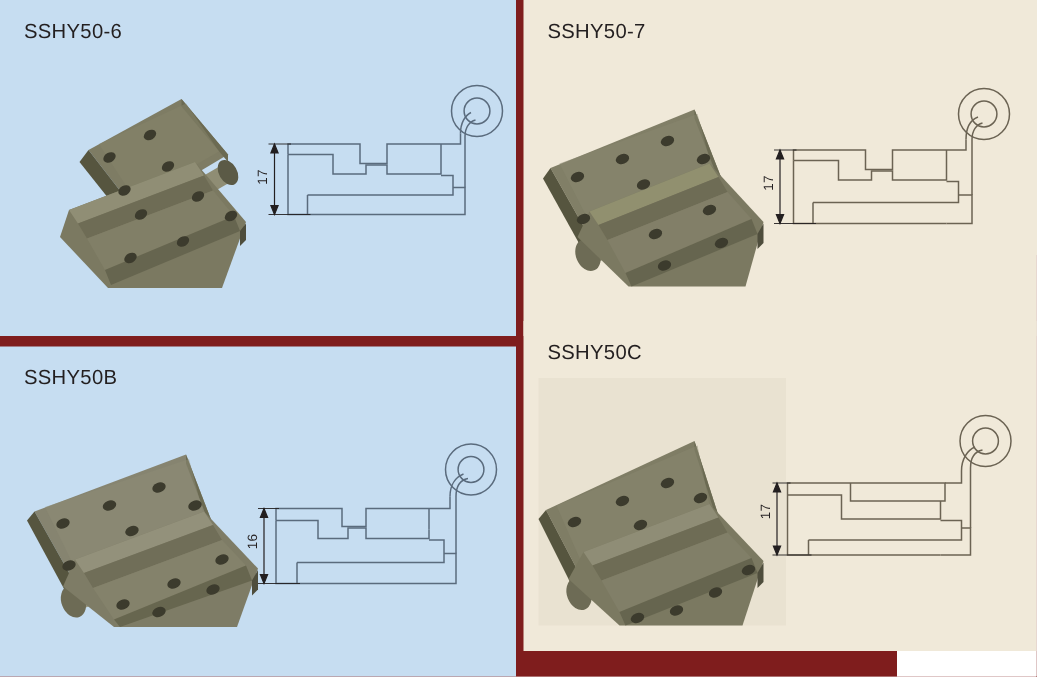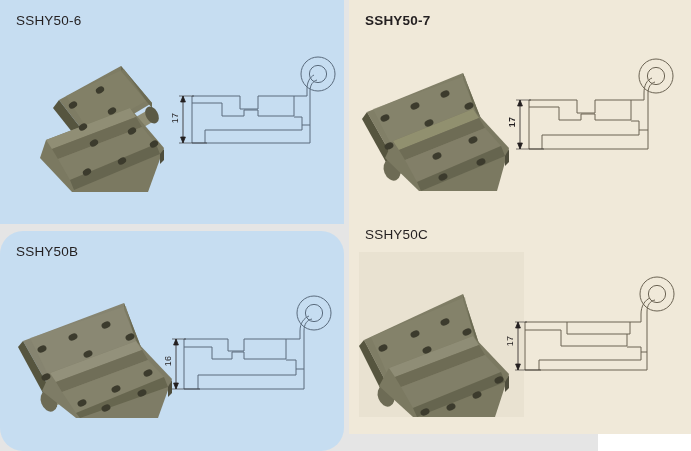--- a/index.html
+++ b/index.html
@@ -10,21 +10,21 @@
   body {
     width: 691px;
     height: 451px;
     overflow: hidden;
     font-family: "Liberation Sans", sans-serif;
   }
   #catalog {
     position: relative;
     width: 598px;
     height: 451px;
-    background: #e5e5e5;
+    background: #7f1d1d;
   }
   .panel {
     position: absolute;
     overflow: hidden;
     box-sizing: border-box;
   }
   .panel-label {
     position: absolute;
     left: 16px;
     top: 13px;
@@ -120,21 +120,21 @@
           <polygon points="13,41 10.6,47 15.4,47"></polygon>
           <polygon points="13,88 10.6,82 15.4,82"></polygon>
           <line x1="9" y1="41" x2="24" y2="41" stroke-width="0.6"></line>
           <line x1="9" y1="88" x2="37" y2="88" stroke-width="0.6"></line>
         </g>
       </svg>
       <div class="dim-label" style="left:-2px; top:58px; width:14px; text-align:center;">17</div>
     </div>
   </div>
 
-  <div class="panel" style="left:349px; top:0px; width:342px; height:224px; background:#f0e9d9;font-weight:bold;">
+  <div class="panel" style="left:349px; top:0px; width:342px; height:224px; background:#f0e9d9;">
 
     <div class="panel-label">SSHY50-7</div>
 
     <div class="photo-wrap" style="left:8px; top:36px; width:170px; height:155px;">
       <svg width="170" height="155" viewBox="0 0 170 155">
         <g>
           <polygon points="10,76 106,37 126,88 36,122" fill="#817f67"></polygon>
           <polygon points="10,76 36,122 30,128 5,83" fill="#56553f"></polygon>
           <polygon points="106,37 126,88 126,94 106,43" fill="#6b6a52"></polygon>
           <polygon points="16,73 108,40 120,85 38,116" fill="#8a886f" opacity="0.5"></polygon>
@@ -187,21 +187,21 @@
           <polygon points="13,45 10.6,51 15.4,51"></polygon>
           <polygon points="13,94 10.6,88 15.4,88"></polygon>
           <line x1="9" y1="45" x2="24" y2="45" stroke-width="0.6"></line>
           <line x1="9" y1="94" x2="37" y2="94" stroke-width="0.6"></line>
         </g>
       </svg>
       <div class="dim-label" style="left:-2px; top:62px; width:14px; text-align:center;">17</div>
     </div>
   </div>
 
-  <div class="panel" style="left:0px; top:231px; width:344px; height:220px; background:#c6ddf1;border-radius:23px;">
+  <div class="panel" style="left:0px; top:231px; width:344px; height:220px; background:#c6ddf1;">
 
     <div class="panel-label">SSHY50B</div>
 
     <div class="photo-wrap" style="left:18px; top:42px; width:170px; height:145px;">
       <svg width="170" height="145" viewBox="0 0 170 145">
         <g>
           <polygon points="5,68 106,30 126,82 32,116" fill="#868470"></polygon>
           <polygon points="5,68 32,116 26,122 0,74" fill="#56553f"></polygon>
           <polygon points="106,30 126,82 126,88 106,36" fill="#6b6a52"></polygon>
           <polygon points="12,65 108,33 120,79 34,110" fill="#8e8c76" opacity="0.5"></polygon>

